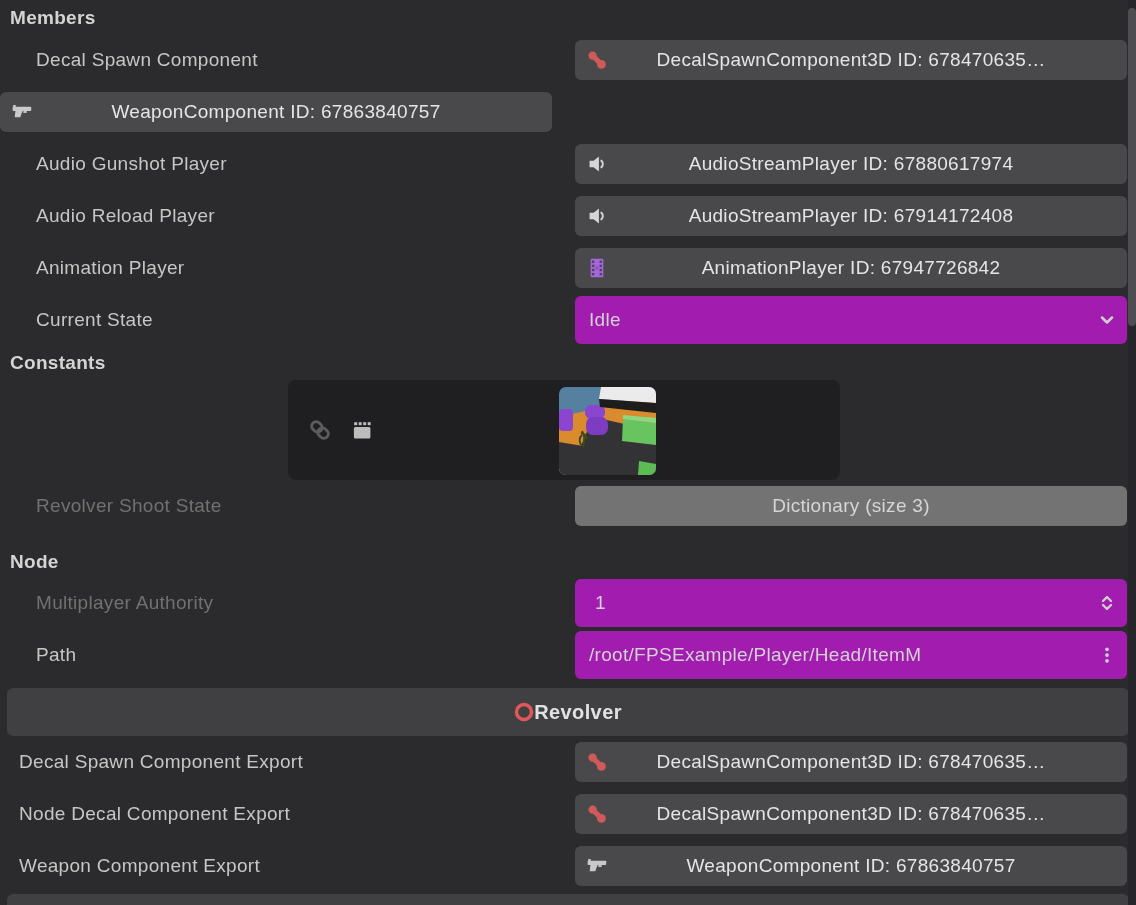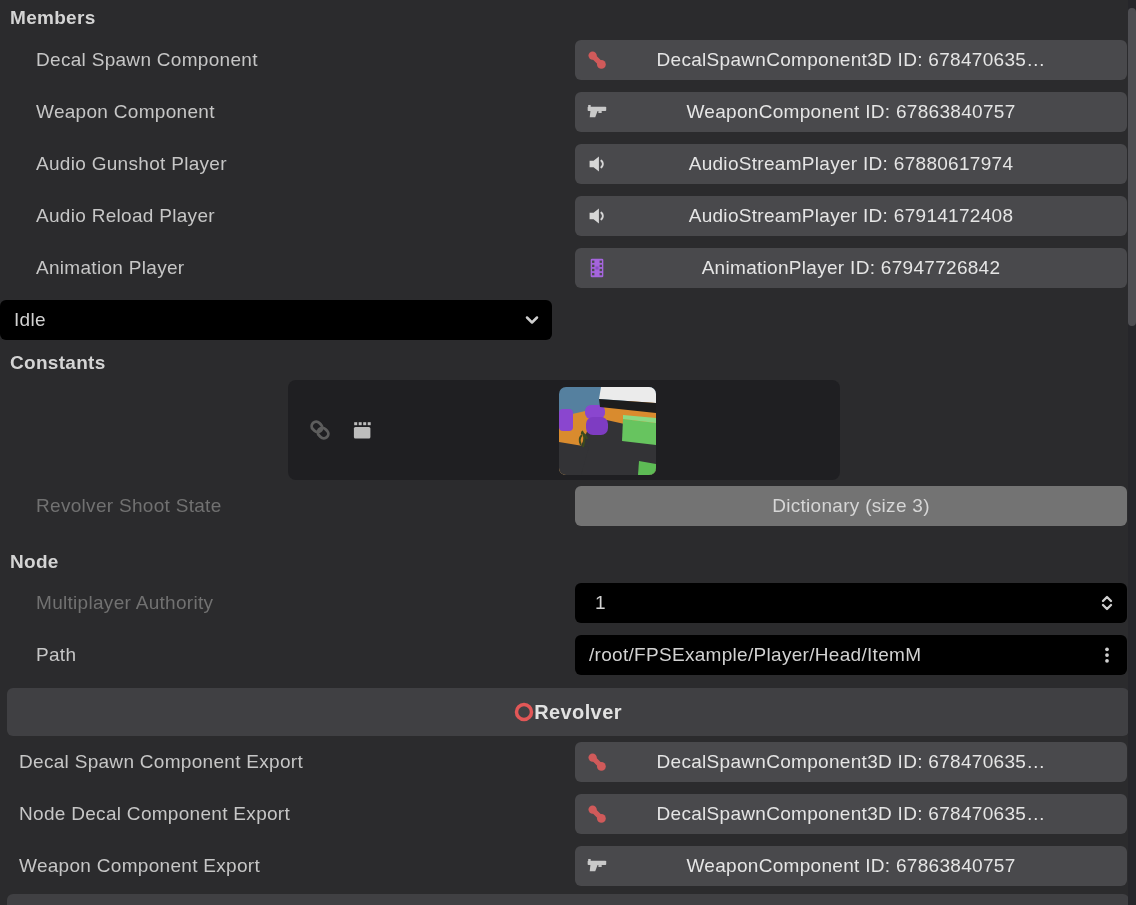--- a/index.html
+++ b/index.html
@@ -40,21 +40,21 @@
     display:flex; align-items:center; justify-content:center;
     position:relative; white-space:nowrap; overflow:hidden;
   }
   .assign-btn .btn-icon {
     position:absolute; left:11px; top:50%; transform:translateY(-50%);
     width:22px; height:22px; display:block;
   }
   .assign-btn .btn-text { padding:0 30px; }
 
   .field {
-    width:100%; height:40px; background:#000000; border-radius:6px;
+    width:100%; height:48px; background:#a21caf; border-radius:6px;
     display:flex; align-items:center; position:relative;
     color:#d2d2d2; font-size:19px; letter-spacing:.3px;
   }
   .field .field-text { padding-left:14px; white-space:nowrap; overflow:hidden; flex:1; }
   .field .right-icon { position:absolute; right:10px; top:50%; transform:translateY(-50%); width:20px; height:20px; }
 
   .dict-btn {
     width:100%; height:40px; border:none; cursor:pointer;
     background:#737373; border-radius:6px;
     color:#d6d6d6; font-size:19px; letter-spacing:.3px;
@@ -182,21 +182,20 @@
       <button class="assign-btn">
         <svg class="btn-icon" viewBox="0 0 16 16">
             <use href="#ic-decal"></use>
           </svg>
         <span class="btn-text">DecalSpawnComponent3D ID: 678470635…</span>
       </button>
     </div>
   </div>
 
   <div class="row">
-    <div class="label">Weapon Component</div>
     <div class="control">
       <button class="assign-btn">
         <svg class="btn-icon" viewBox="0 0 16 16">
             <use href="#ic-pistol"></use>
           </svg>
         <span class="btn-text">WeaponComponent ID: 67863840757</span>
       </button>
     </div>
   </div>
 
@@ -230,20 +229,21 @@
       <button class="assign-btn">
         <svg class="btn-icon" viewBox="0 0 16 16">
             <use href="#ic-film"></use>
           </svg>
         <span class="btn-text">AnimationPlayer ID: 67947726842</span>
       </button>
     </div>
   </div>
 
   <div class="row">
+    <div class="label">Current State</div>
     <div class="control">
       <div class="field">
         <span class="field-text">Idle</span>
         <svg class="right-icon" viewBox="0 0 16 16">
             <use href="#ic-chevron-down"></use>
           </svg>
       </div>
     </div>
   </div>
 

